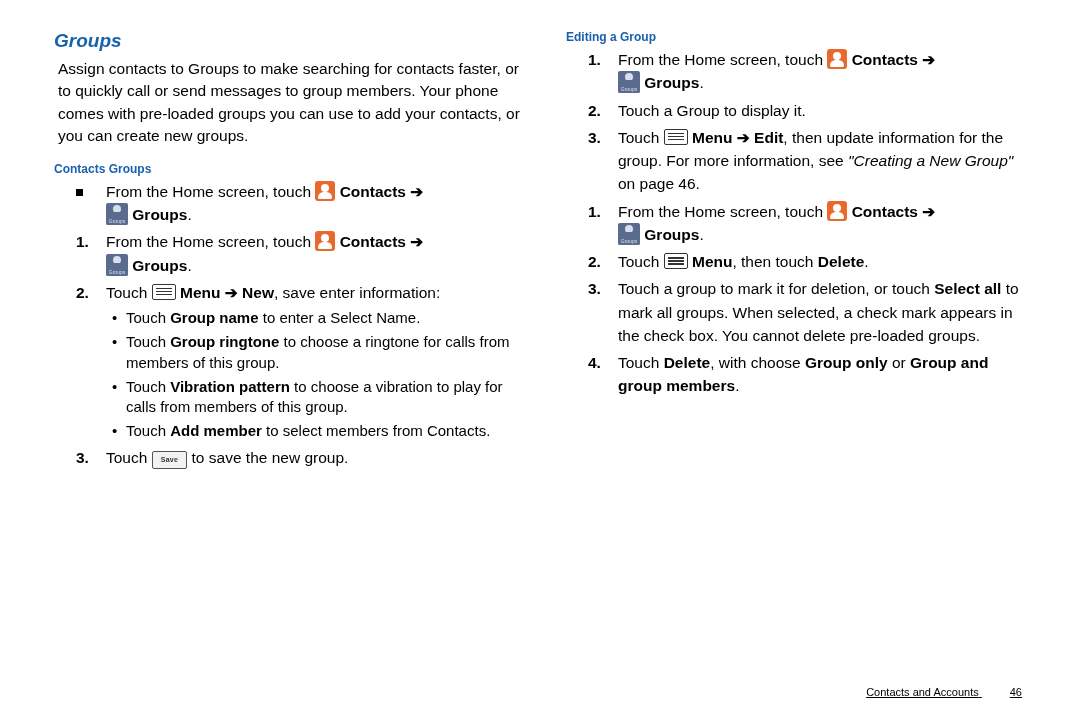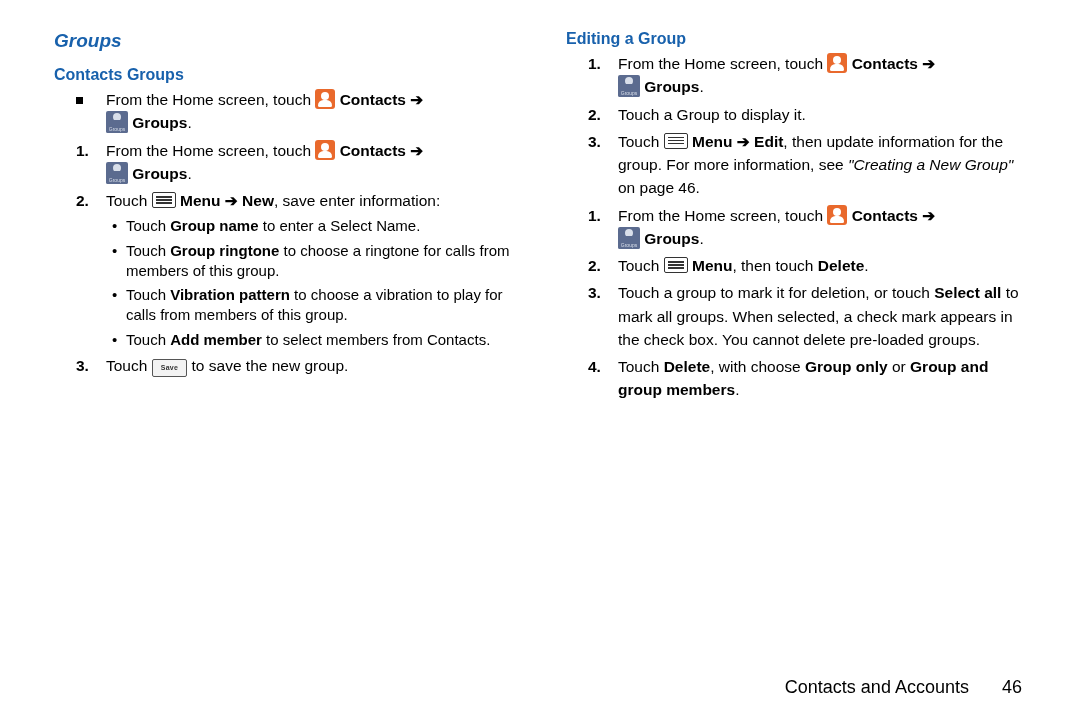--- a/index.html
+++ b/index.html
@@ -27,21 +27,21 @@
   h1.section {
     font-family: Arial, Helvetica, sans-serif;
     font-size: 19px;
     font-weight: bold;
     font-style: italic;
     color: #1861ac;
     margin: 0 0 6px 2px;
   }
   h2.sub {
     font-family: Arial, Helvetica, sans-serif;
-    font-size: 16px;
+    font-size: 12px;
     font-weight: bold;
     color: #1861ac;
     margin: 14px 0 4px 2px;
   }
   p.intro {
     margin: 0 0 6px 6px;
     line-height: 1.45;
   }
   .item {
     display: flex;
@@ -169,34 +169,36 @@
     display:inline-block;
     width:7px;height:7px;
     background:#000;
     vertical-align:1px;
     margin-top:6px;
   }
   .footer {
     position: absolute;
     bottom: 22px;
     right: 58px;
-    font-size: 18px;
+    font-size: 11px;
+    text-decoration: underline;
   }
   .footer .pn {
     margin-left: 28px;
   }
   .col .item .body, .col p.intro { word-spacing: 0px; }
 </style>
 </head>
 <body>
 
 <div class="page">
 
   <div class="col">
     <h1 class="section">Groups</h1>
+    <p class="intro">Assign contacts to Groups to make searching for contacts faster, or to quickly call or send messages to group members. Your phone comes with pre-loaded groups you can use to add your contacts, or you can create new groups.</p>
 
     <h2 class="sub">Contacts Groups</h2>
     <div class="item">
       <span class="marker"><span class="sq"></span></span>
       <span class="body">
         <span>From the Home screen, touch </span>
         <span class="icon-contacts"></span>
         <b> <span>Contacts</span> <span class="arrow">➔</span></b><br>
         <span class="icon-groups"><span class="torso"></span></span>
         <b> <span>Groups</span></b><span>.</span>

